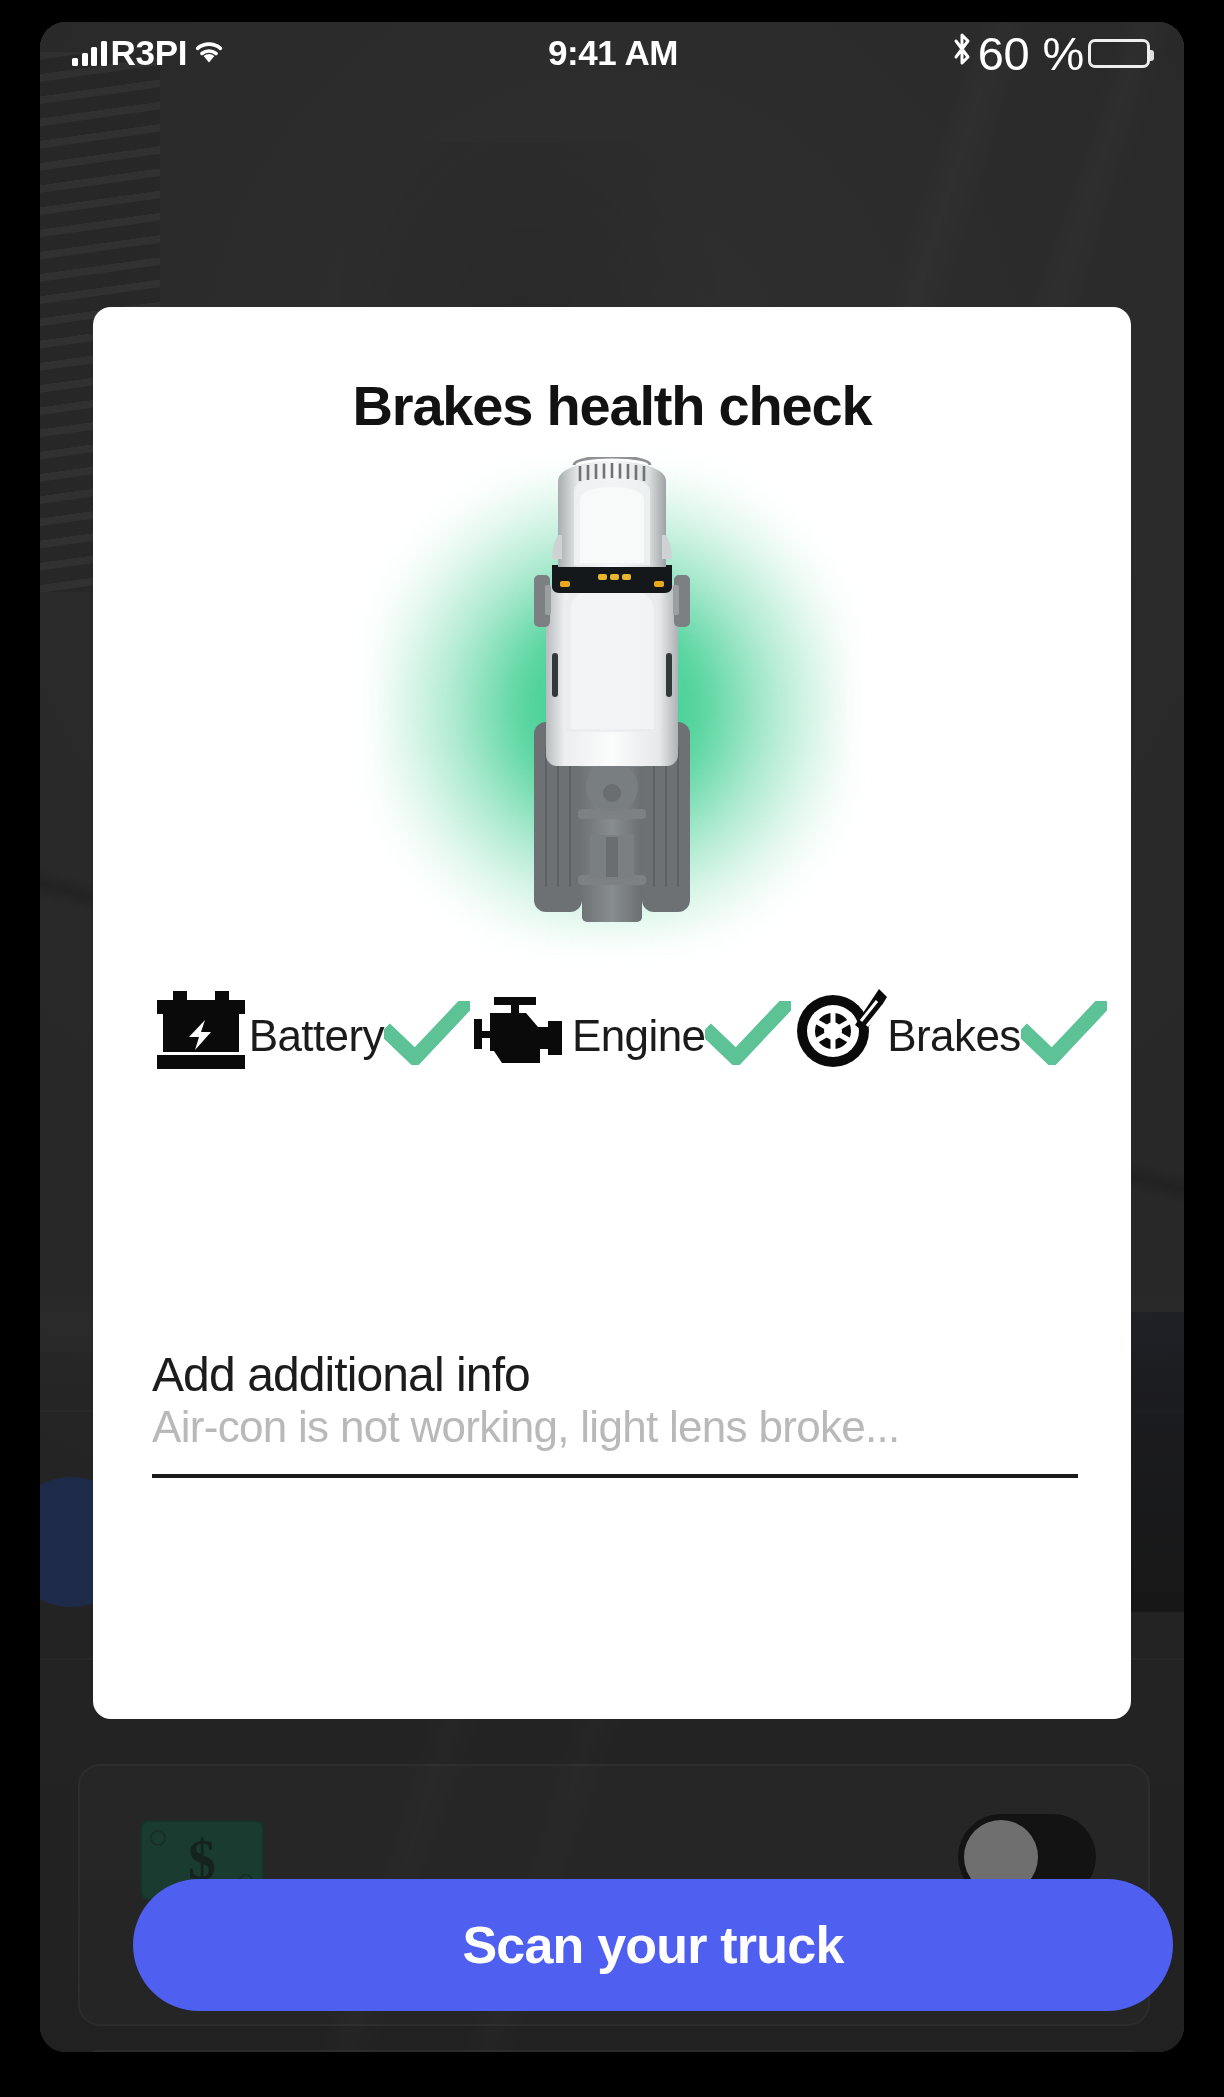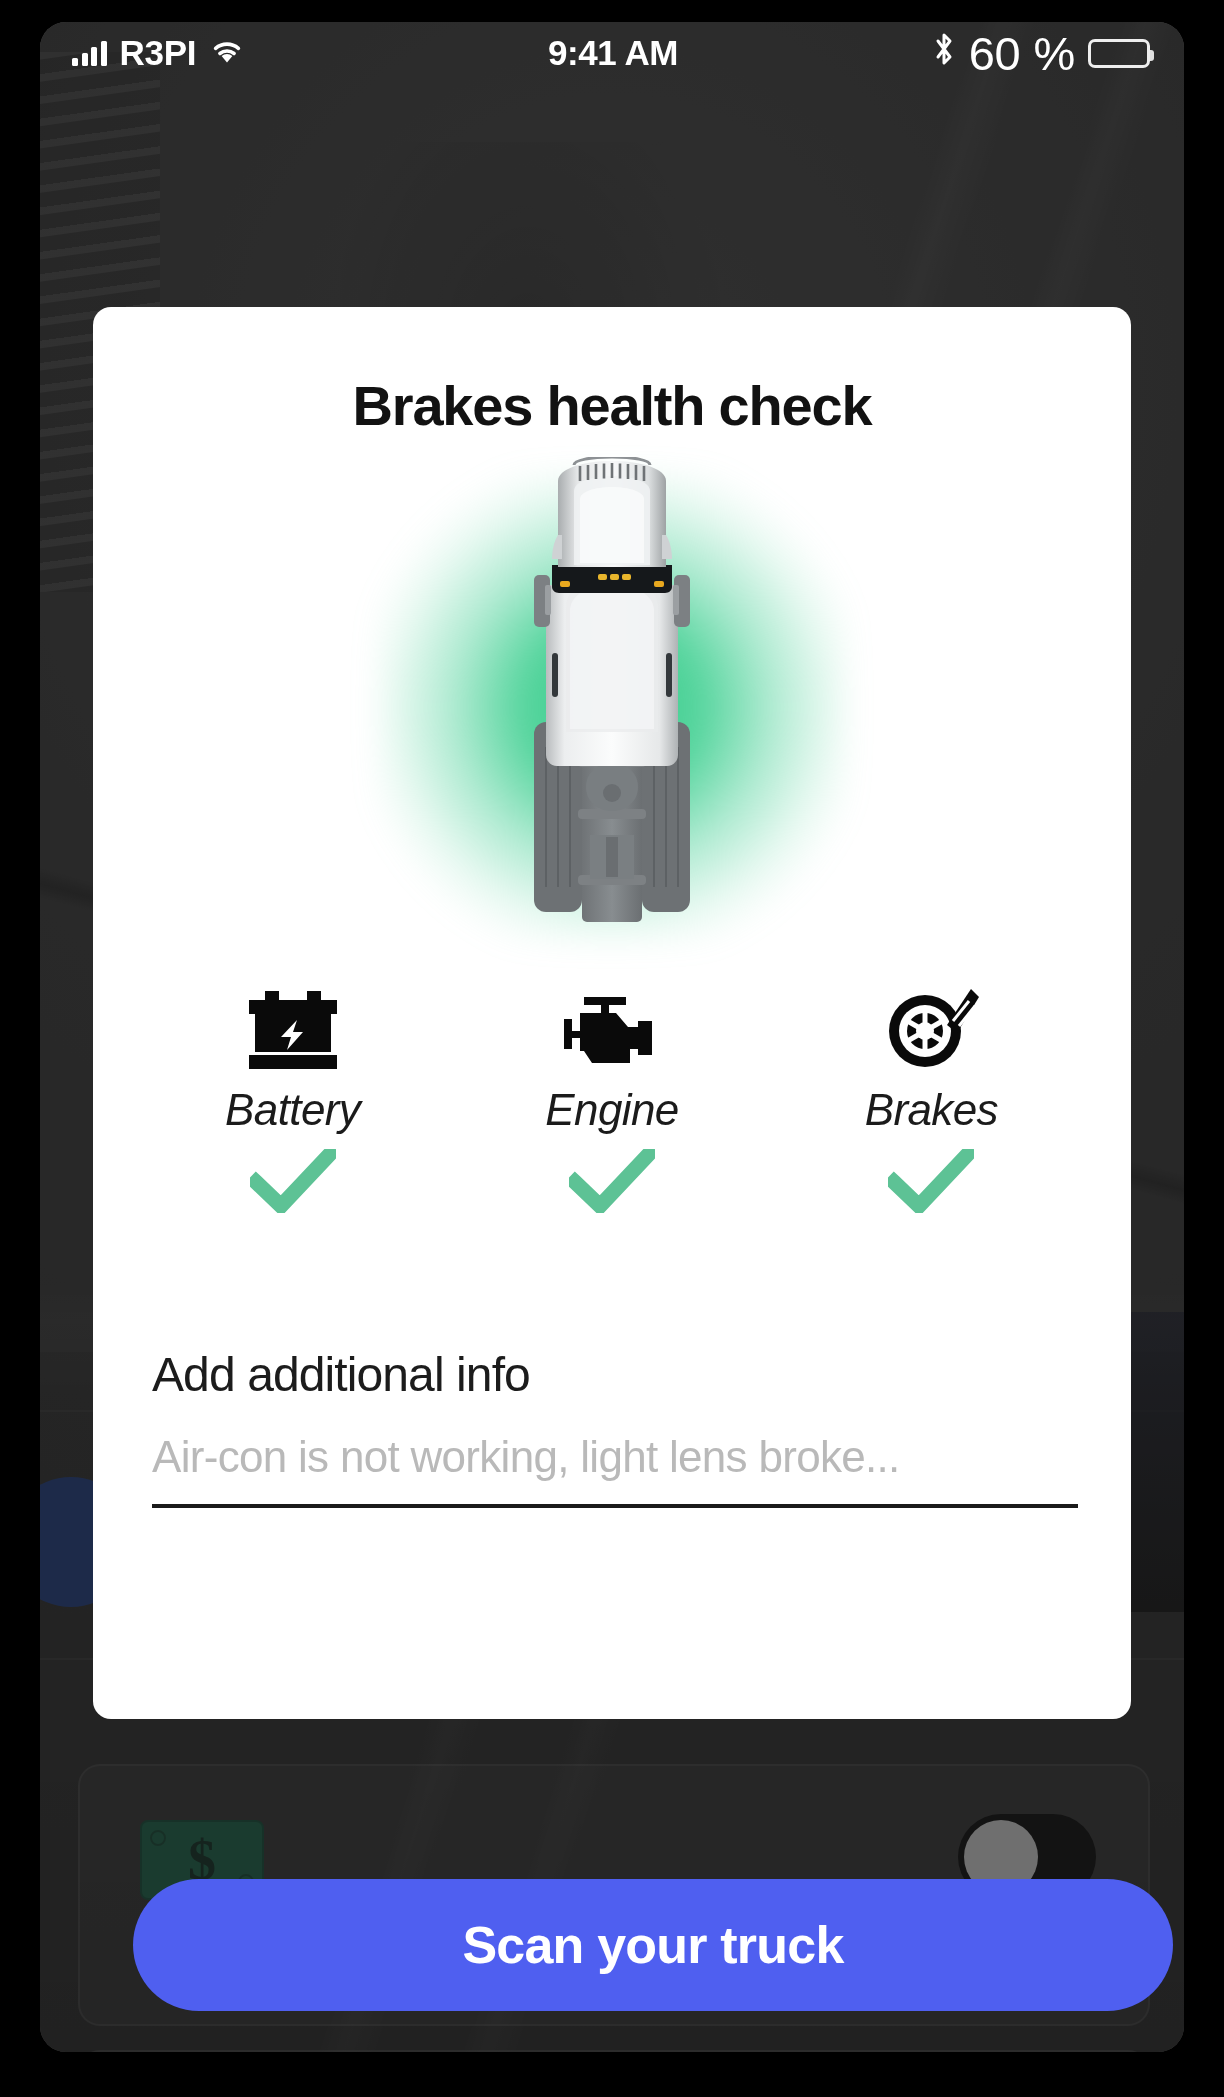--- a/index.html
+++ b/index.html
@@ -113,21 +113,21 @@
     align-items: center;
     justify-content: space-between;
     padding: 0 34px 0 32px;
     box-sizing: border-box;
     color: #fff;
     font-size: 35px;
     font-weight: 500;
     letter-spacing: -0.2px;
     z-index: 40;
   }
-  .sb-group { display: flex; align-items: center; gap: 13px; }
+  .sb-group { display: flex; align-items: center; gap: 4px; }
   #sb-time {
     position: absolute;
     left: 2px; right: 0;
     text-align: center;
     font-size: 35px;
     font-weight: 600;
     letter-spacing: -0.4px;
   }
   .sb-carrier { font-weight: 600; font-size: 35px; letter-spacing: -0.3px; }
   .signal-bars { display: flex; align-items: flex-end; gap: 3.5px; height: 26px; }
@@ -267,23 +267,21 @@
     left: 0; top: 680px;
     width: 100%;
     display: flex;
     justify-content: space-around;
     padding: 0 40px;
     box-sizing: border-box;
   }
   .check-item {
     width: 280px;
     display: flex;
-    flex-direction: column;
     align-items: center;
-    font-style: italic;
   }
   .check-icon { height: 82px; display: flex; align-items: flex-end; justify-content: center; }
   .check-label {
     margin-top: 16px;
     font-size: 44px;
     font-weight: 400;
     color: #1b1b1b;
     letter-spacing: -0.6px;
   }
   .check-mark { margin-top: 14px; }
@@ -297,21 +295,20 @@
   }
   #info-heading {
     margin: 0;
     font-size: 48px;
     font-weight: 500;
     color: #1c1c1c;
     letter-spacing: -0.9px;
   }
   #info-input {
     display: block;
-    margin-top: 30px;
     width: 100%;
     border: none;
     outline: none;
     background: transparent;
     font-family: "Liberation Sans", sans-serif;
     font-size: 44px;
     font-weight: 400;
     color: #111;
     letter-spacing: -0.7px;
     padding: 0 0 22px 0;

